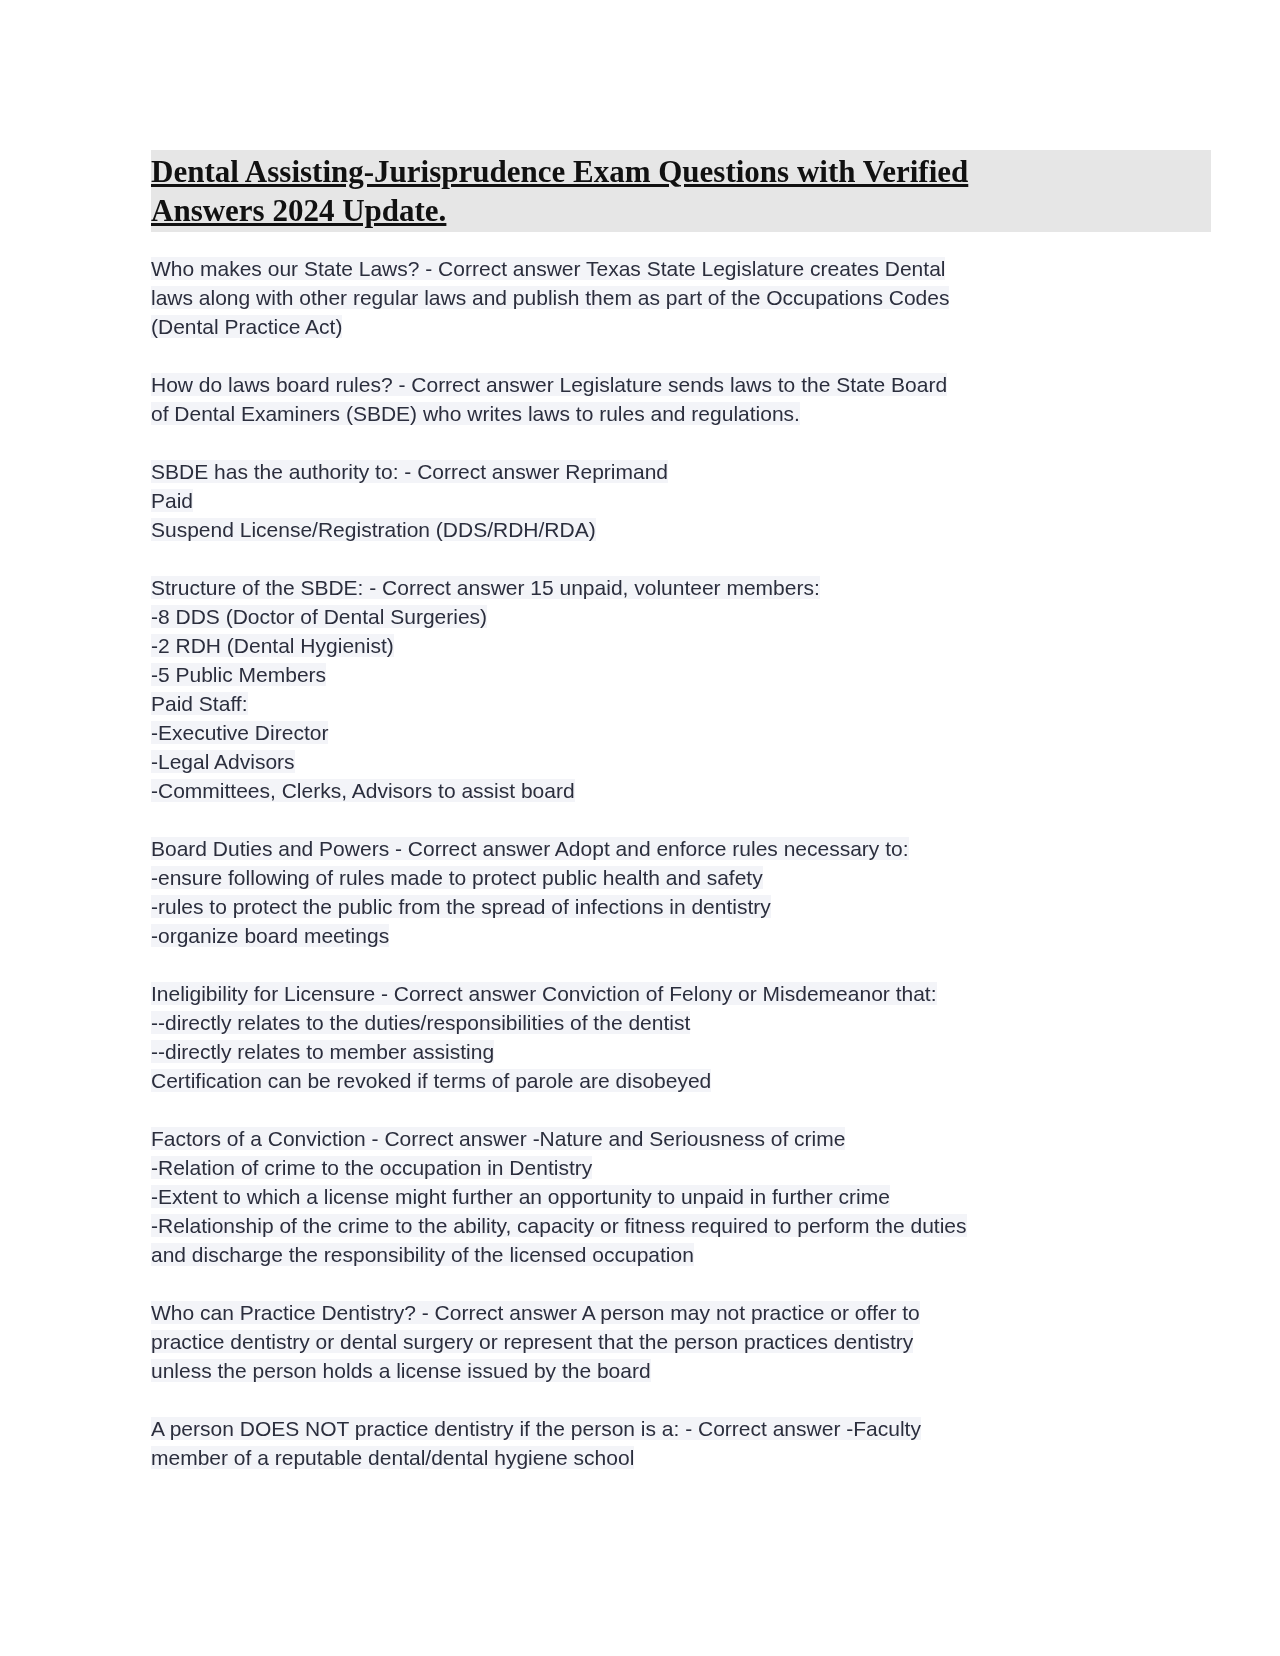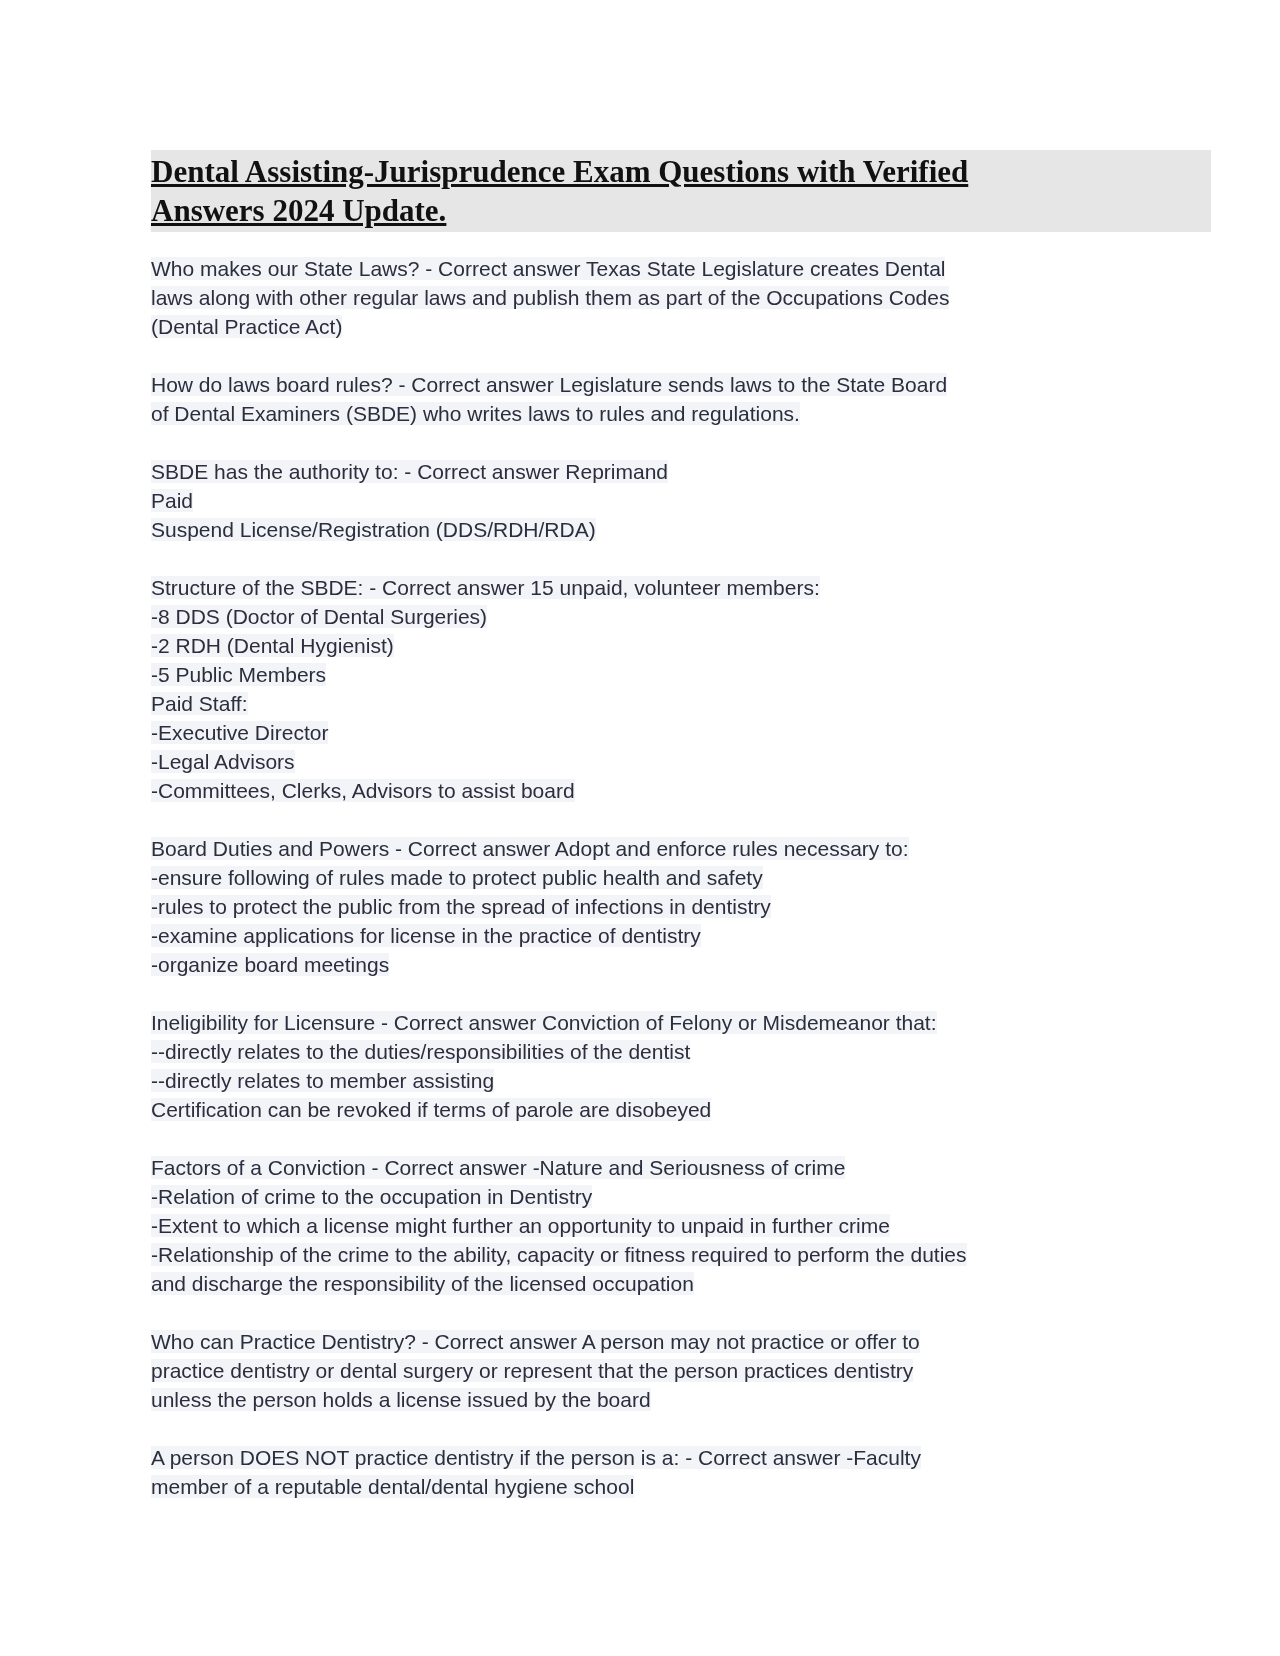--- a/index.html
+++ b/index.html
@@ -66,21 +66,20 @@
         <div class="line"><span>-5 Public Members</span></div>
         <div class="line"><span>Paid Staff:</span></div>
         <div class="line"><span>-Executive Director</span></div>
         <div class="line"><span>-Legal Advisors</span></div>
         <div class="line"><span>-Committees, Clerks, Advisors to assist board</span></div>
       </div>
       <div class="qa">
         <div class="line"><span>Board Duties and Powers - Correct answer Adopt and enforce rules necessary to:</span></div>
         <div class="line"><span>-ensure following of rules made to protect public health and safety</span></div>
         <div class="line"><span>-rules to protect the public from the spread of infections in dentistry</span></div>
-        <div class="line"><span>-examine applications for license in the practice of dentistry</span></div>
         <div class="line"><span>-organize board meetings</span></div>
       </div>
       <div class="qa">
         <div class="line"><span>Ineligibility for Licensure - Correct answer Conviction of Felony or Misdemeanor that:</span></div>
         <div class="line"><span>--directly relates to the duties/responsibilities of the dentist</span></div>
         <div class="line"><span>--directly relates to member assisting</span></div>
         <div class="line"><span>Certification can be revoked if terms of parole are disobeyed</span></div>
       </div>
       <div class="qa">
         <div class="line"><span>Factors of a Conviction - Correct answer -Nature and Seriousness of crime</span></div>

